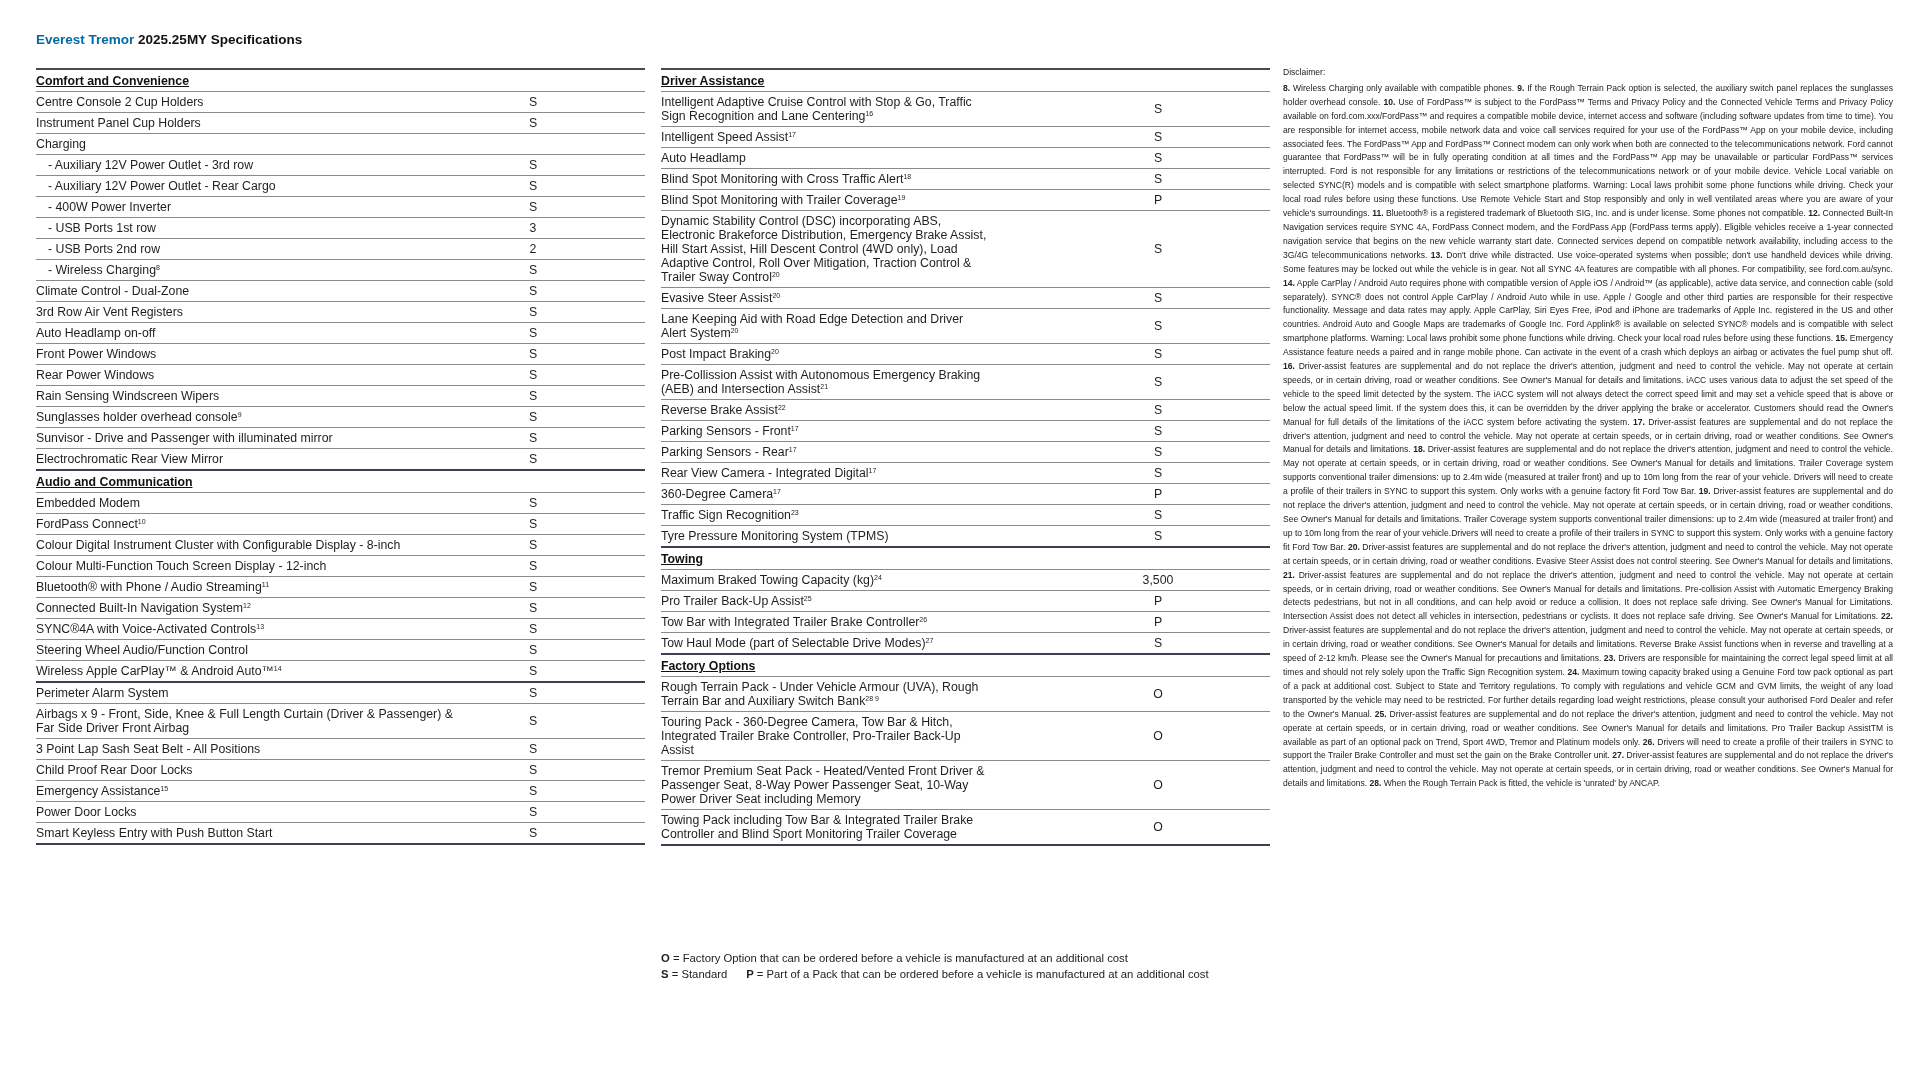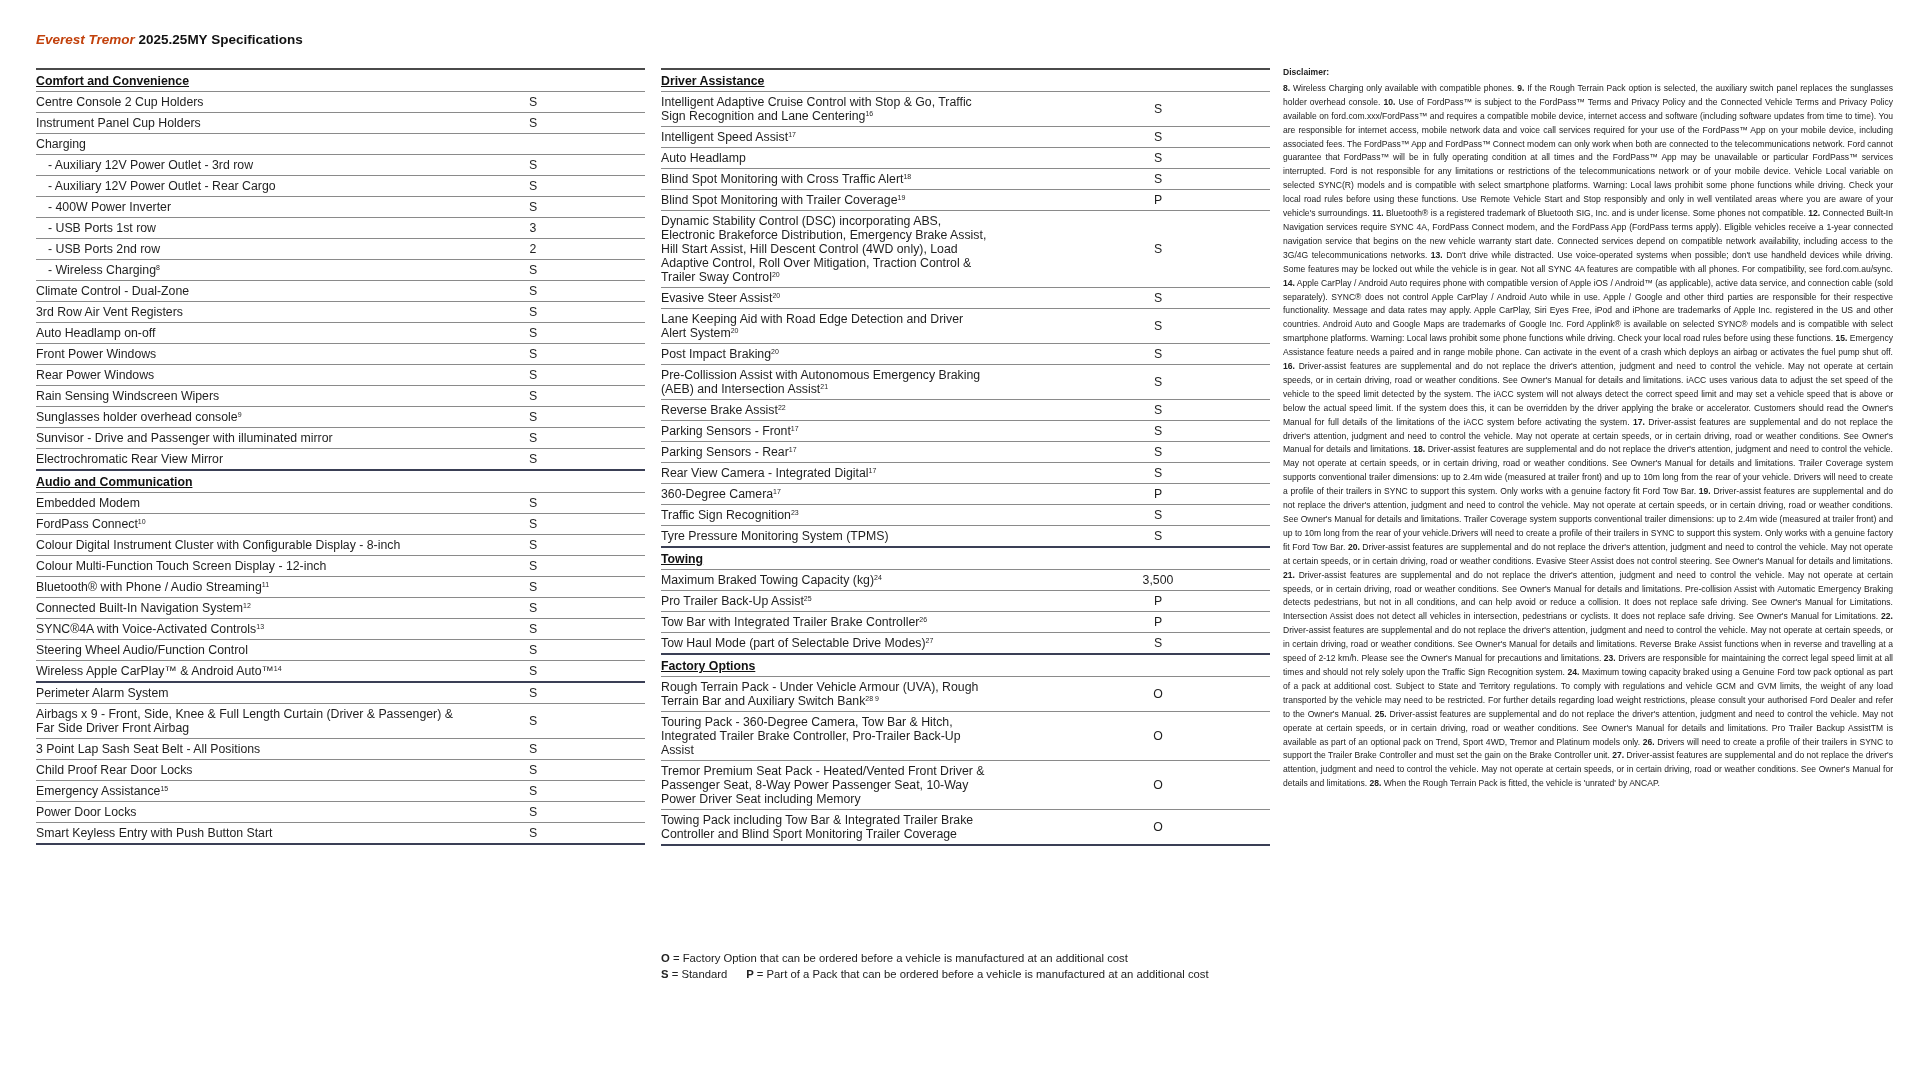--- a/index.html
+++ b/index.html
@@ -1,36 +1,36 @@
 <!DOCTYPE html>
 <html><head>
 <meta charset="utf-8">
 <style>
   html, body { margin:0; padding:0; background:#ffffff; }
   body { width:1920px; height:1080px; position:relative; overflow:hidden;
          font-family:"Liberation Sans", "DejaVu Sans", sans-serif; color:#1f1f1f; }
   .title { position:absolute; left:36px; top:32px; font-size:13.5px; font-weight:bold; color:#111; letter-spacing:0; }
-  .title .brand { color:#c2410c;font-style:italic; }
+  .title .brand { color:#0369a1; }
   .col { position:absolute; }
   .col-left { left:36px; top:68px; width:609px; }
   .col-mid { left:661px; top:68px; width:609px; }
   table.spec { width:100%; border-collapse:collapse; }
   table.spec td { font-size:12.3px; line-height:14px; padding:3px 0 3px 0; border-bottom:1.5px solid #8a8a8a; vertical-align:middle; }
   table.spec tr.section td { font-weight:bold; border-top:2px solid #4a4a4a; color:#111; padding-top:4px; padding-bottom:3px;text-decoration:underline; }
   table.spec tr.section:first-child td { border-top:2px solid #4a4a4a; }
   table.spec td.val { width:190px; text-align:left; padding-left:0; }
   table.spec td.val span { display:inline-block; width:60px; text-align:center; margin-left:48px; }
   table.spec td.name { padding-left:0; }
   table.spec tr.sub td.name { padding-left:12px; }
   table.spec tr.last td { border-bottom:2px solid #3a3f55; }
   sup { font-size:7px; line-height:0; vertical-align:4px; }
   .legend { position:absolute; left:661px; top:950px; font-size:11.3px; line-height:16px; color:#222; }
   .legend b { font-weight:bold; }
   .disclaimer { position:absolute; left:1283px; top:66px; width:610px; font-size:8.55px; line-height:13.9px; color:#222; text-align:justify; }
-  .disclaimer .dh { font-weight:bold; display:block; margin-bottom:2px; }
+  .disclaimer .dh { font-weight:normal; display:block; margin-bottom:2px; }
   .disclaimer b { font-weight:bold; }
 </style>
 </head>
 <body>
 
 <div class="title">
   <span class="brand">Everest Tremor</span>
   <span>2025.25MY Specifications</span>
 </div>
 

